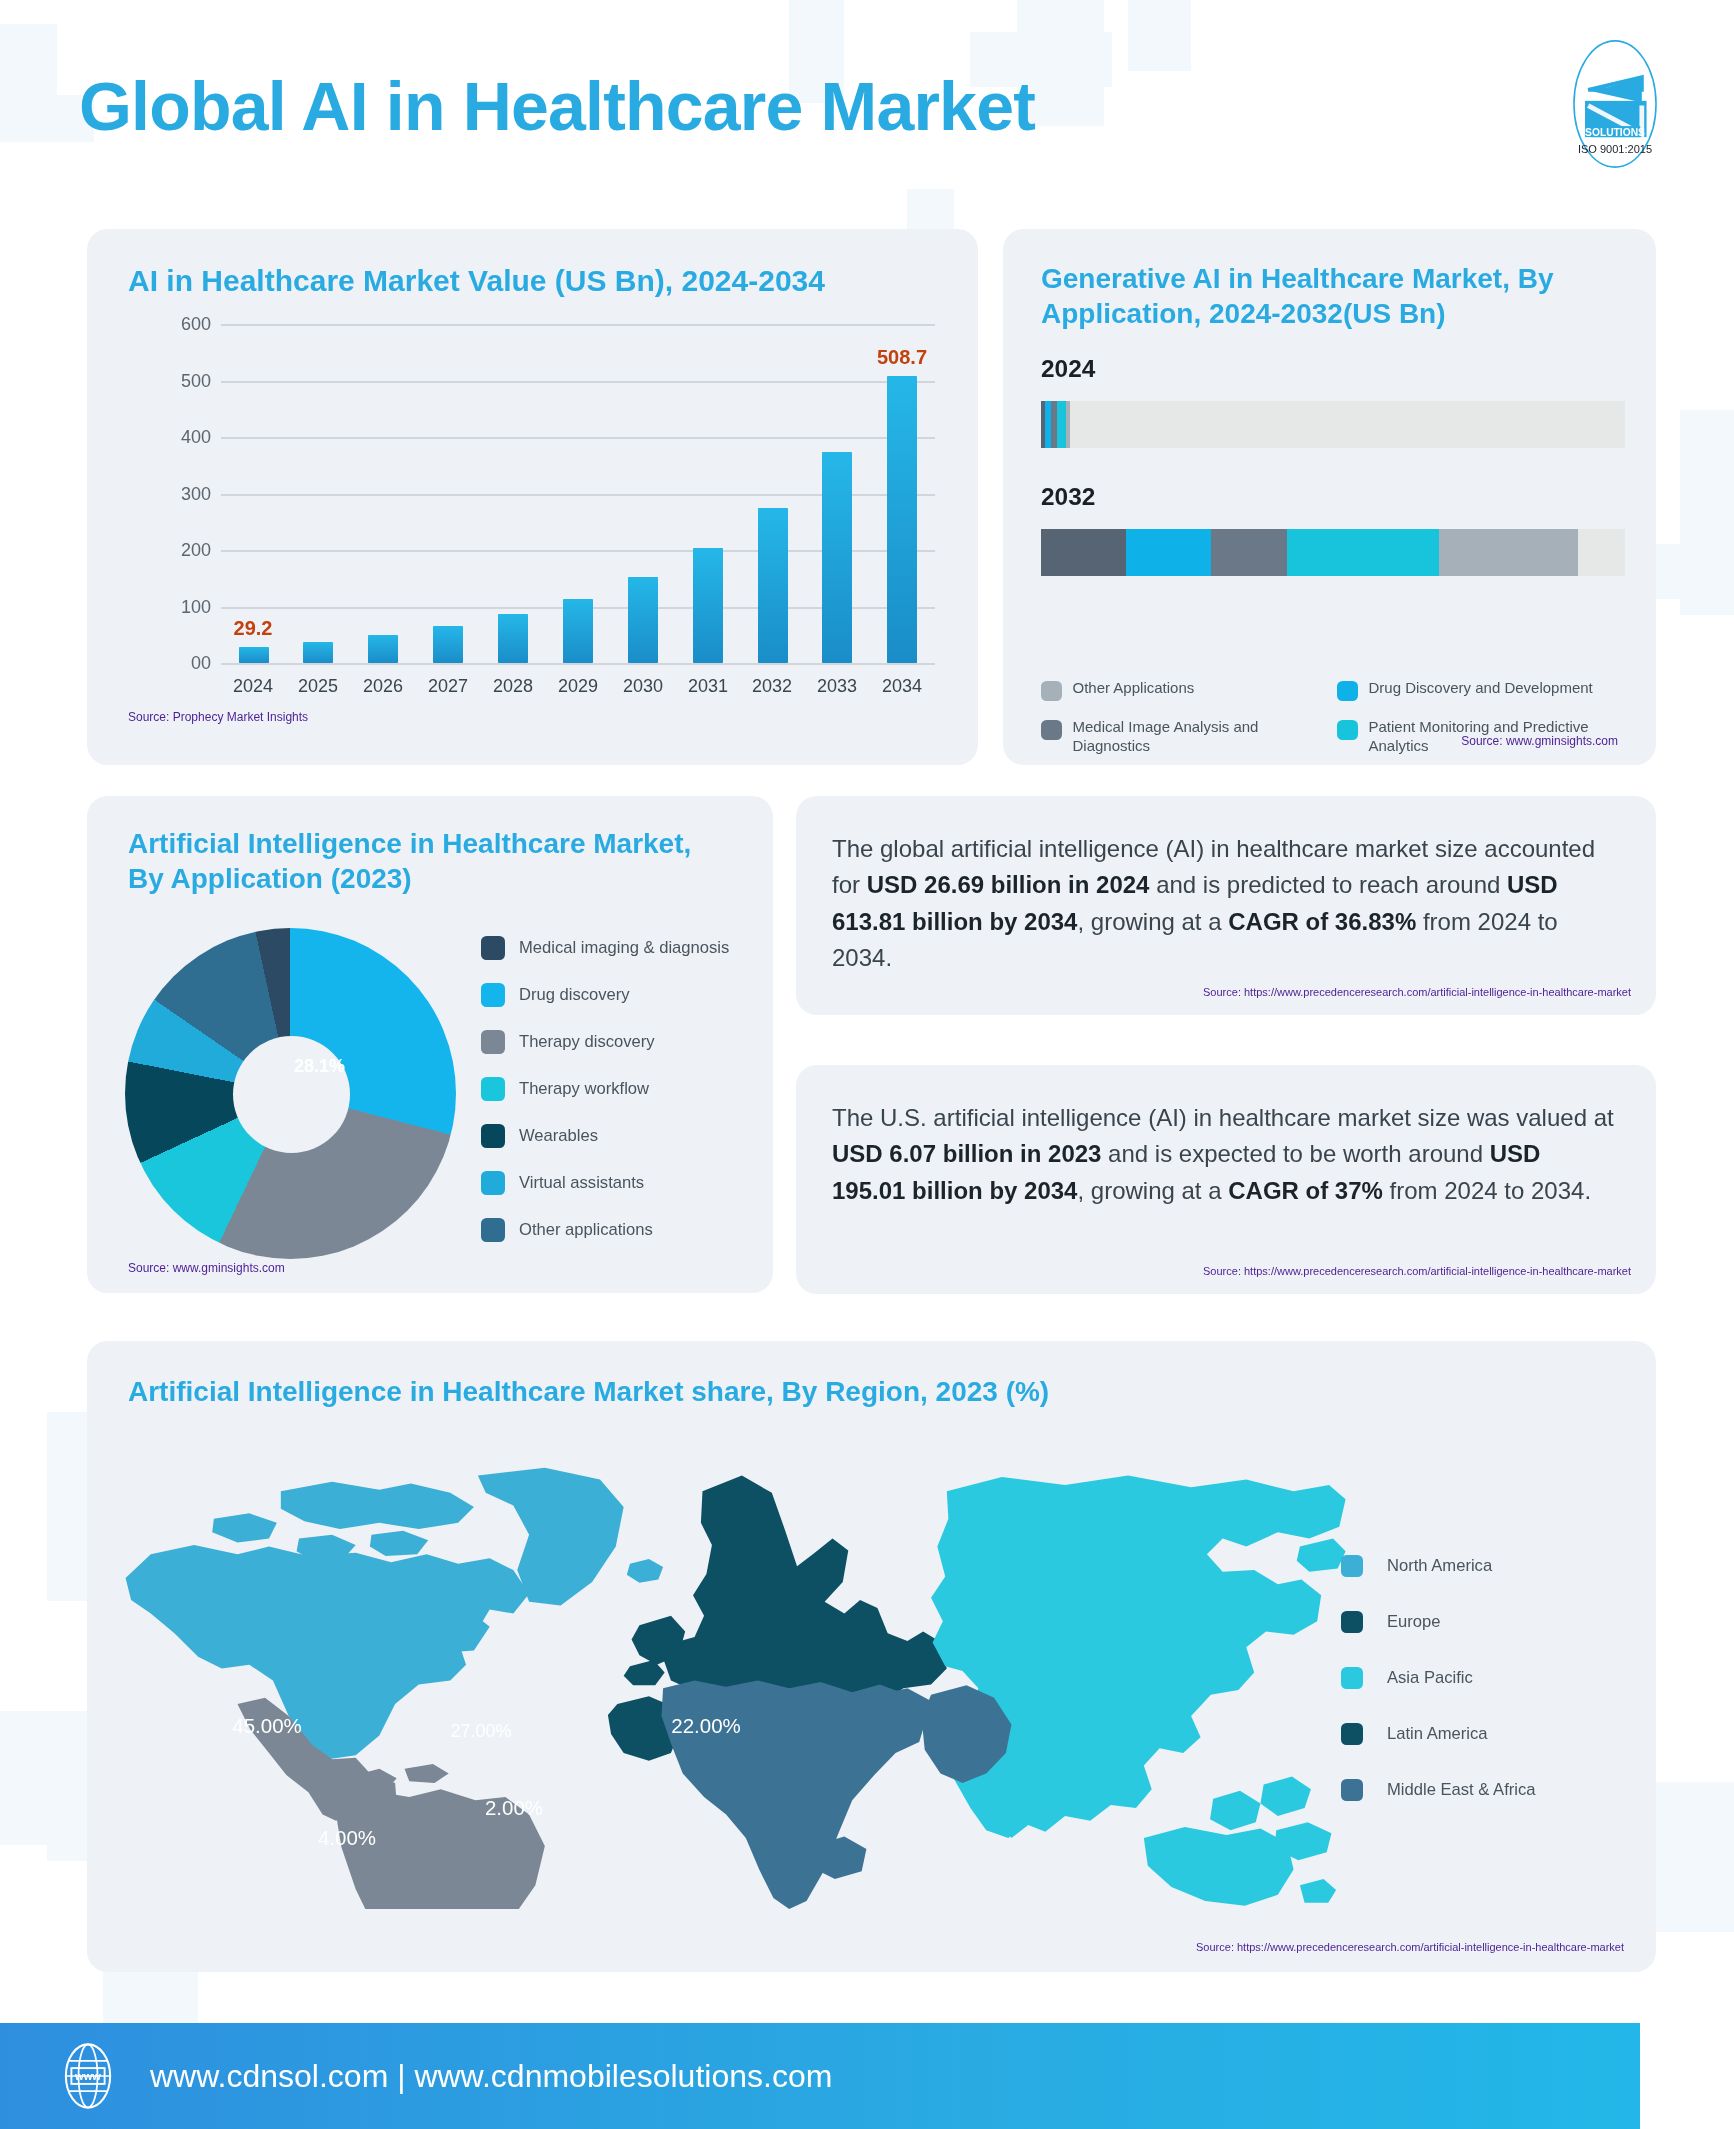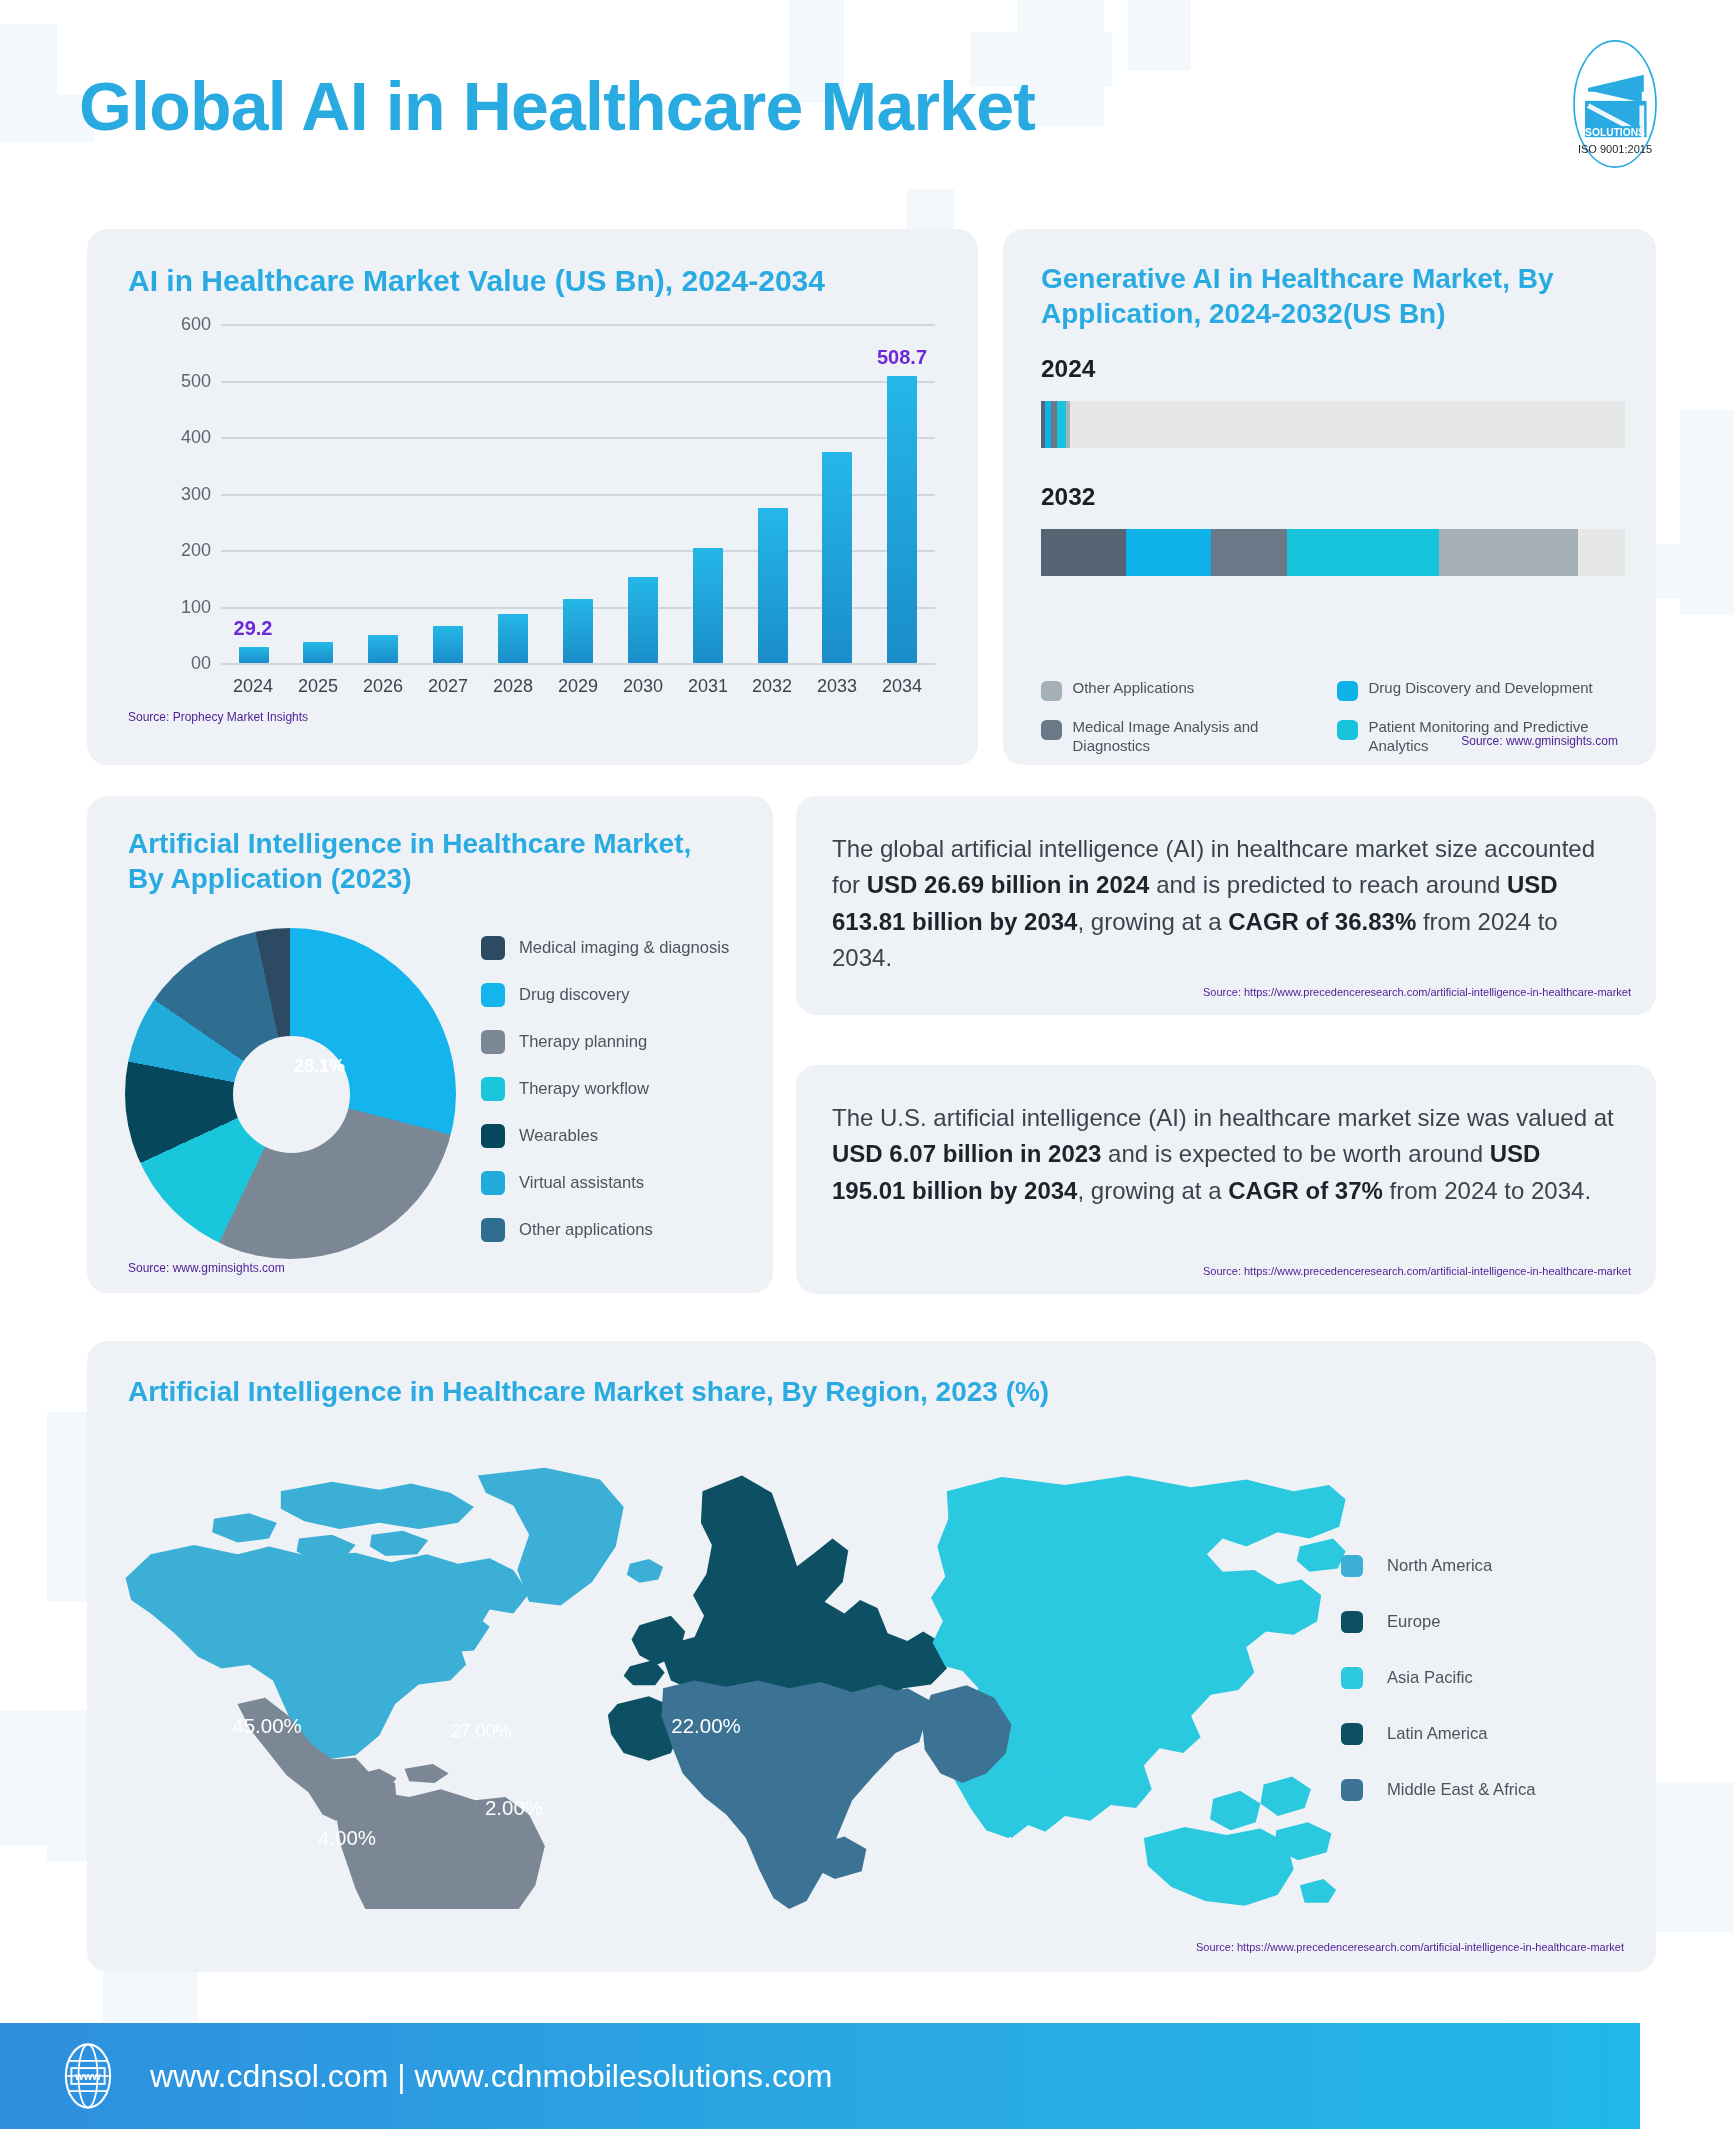--- a/index.html
+++ b/index.html
@@ -51,21 +51,21 @@
   .bar {
     position: absolute; bottom: 0; width: 30px;
     background: linear-gradient(180deg, #25B7E8 0%, #1A8DC8 100%);
     border-radius: 0.8px;
   }
   .xlab {
     position: absolute; top: 352px; font-size: 18px; color: #3b454e;
     transform: translateX(-50%); white-space: nowrap;
   }
   .bar-val {
-    position: absolute; font-size: 20px; font-weight: bold; color: #6d28d9;
+    position: absolute; font-size: 20px; font-weight: bold; color: #c2410c;
     transform: translateX(-50%); white-space: nowrap;
   }
 
   
   #card-gen { left: 1003px; top: 229px; width: 653px; height: 536px; }
   #gen-title { left: 38px; top: 32px; position: absolute; font-size: 28px; width: 584px; }
   .yr-label { position: absolute; font-size: 24.4px; font-weight: bold; color: #1b2027; }
   .stackbar { position: absolute; height: 47px; display: flex; overflow: hidden; }
   .seg { height: 100%; }
   .gen-legend { position: absolute; left: 38px; top: 450px; width: 584px;
@@ -258,21 +258,21 @@
       <div class="dl-item">
         <span class="dl-sw" style="background: rgb(44, 74, 99);"></span>
         <span class="dl-text">Medical imaging &amp; diagnosis</span>
       </div>
       <div class="dl-item">
         <span class="dl-sw" style="background: rgb(20, 180, 236);"></span>
         <span class="dl-text">Drug discovery</span>
       </div>
       <div class="dl-item">
         <span class="dl-sw" style="background: rgb(123, 135, 148);"></span>
-        <span class="dl-text">Therapy planning</span>
+        <span class="dl-text">Therapy discovery</span>
       </div>
       <div class="dl-item">
         <span class="dl-sw" style="background: rgb(25, 198, 220);"></span>
         <span class="dl-text">Therapy workflow</span>
       </div>
       <div class="dl-item">
         <span class="dl-sw" style="background: rgb(7, 71, 92);"></span>
         <span class="dl-text">Wearables</span>
       </div>
       <div class="dl-item">

